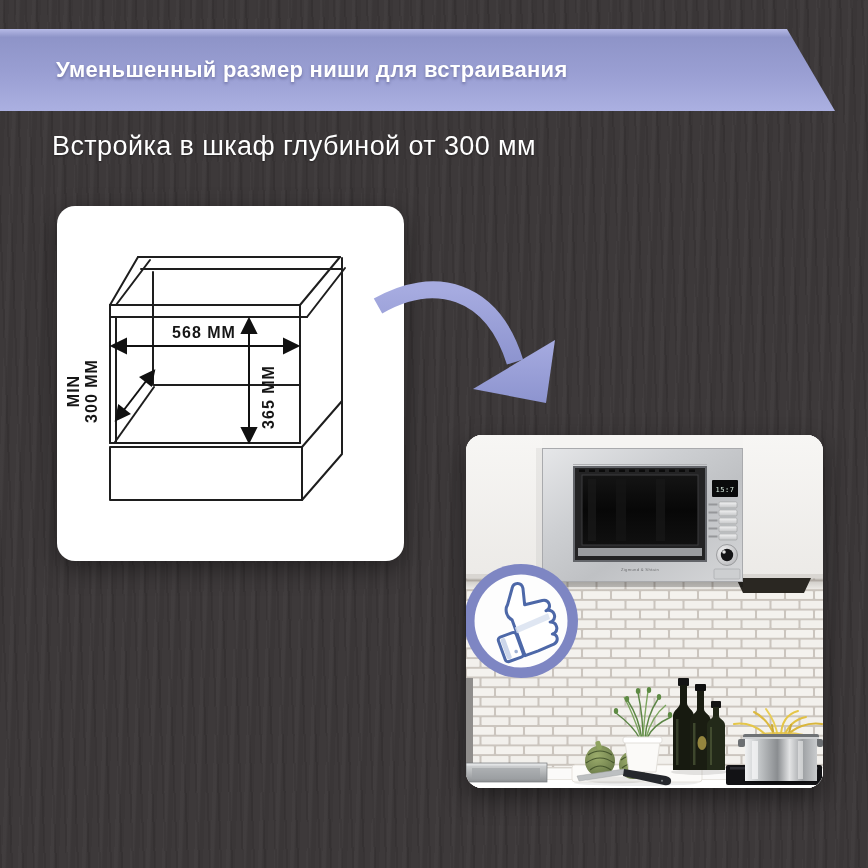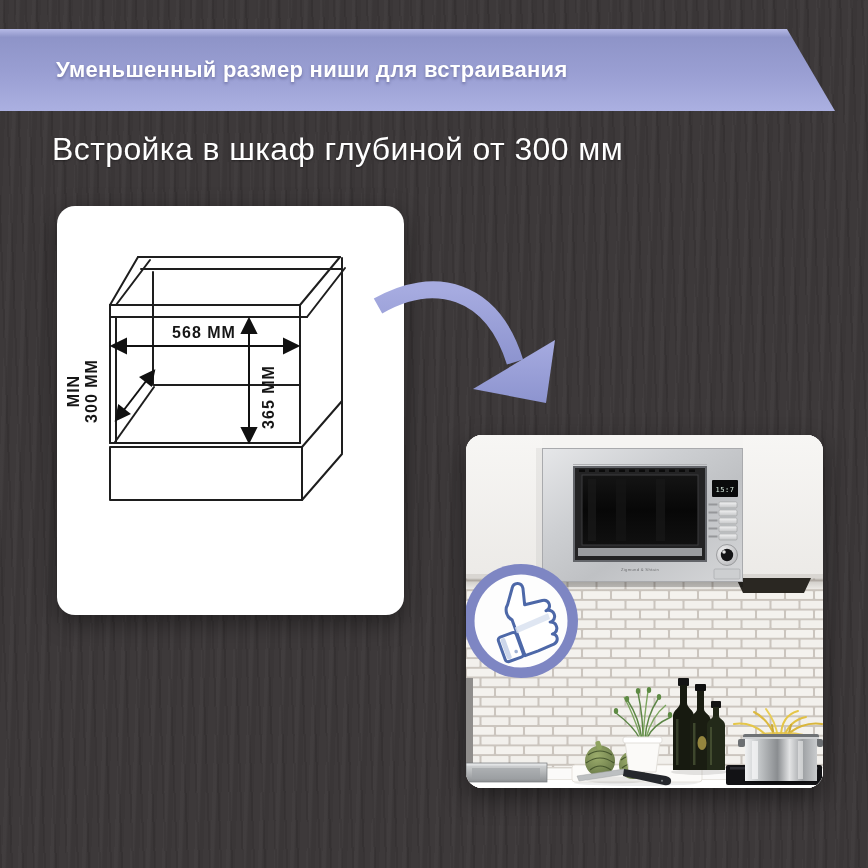--- a/index.html
+++ b/index.html
@@ -18,26 +18,26 @@
     filter:drop-shadow(0 3px 4px rgba(0,0,0,0.35));
   }
   .banner-title{
     position:absolute;left:56px;top:0;line-height:82px;
     color:#fff;font-size:22px;font-weight:bold;letter-spacing:.3px;
     text-shadow:0 2px 3px rgba(35,35,80,.35);
     white-space:nowrap;
   }
   .subtitle{
     position:absolute;left:52px;top:131px;color:#fff;
-    font-size:32px;font-weight:400;letter-spacing:.4px;white-space:nowrap;
+    font-size:27px;font-weight:400;letter-spacing:.4px;white-space:nowrap;
     text-shadow:0 1px 2px rgba(0,0,0,.4);
     text-align:right;
   }
   .diagram-card{
-    position:absolute;left:57px;top:206px;width:347px;height:409px;
+    position:absolute;left:57px;top:206px;width:347px;height:355px;
     background:#fff;border-radius:18px;
     box-shadow:0 8px 24px rgba(0,0,0,.4);
   }
   .diagram-card svg{display:block;}
   .big-arrow{position:absolute;left:368px;top:272px;width:200px;height:150px;}
   .photo-card{
     position:absolute;left:466px;top:435px;width:357px;height:353px;
     border-radius:16px;overflow:hidden;background:#f7f6f4;
     box-shadow:0 10px 26px rgba(0,0,0,.45);
   }

